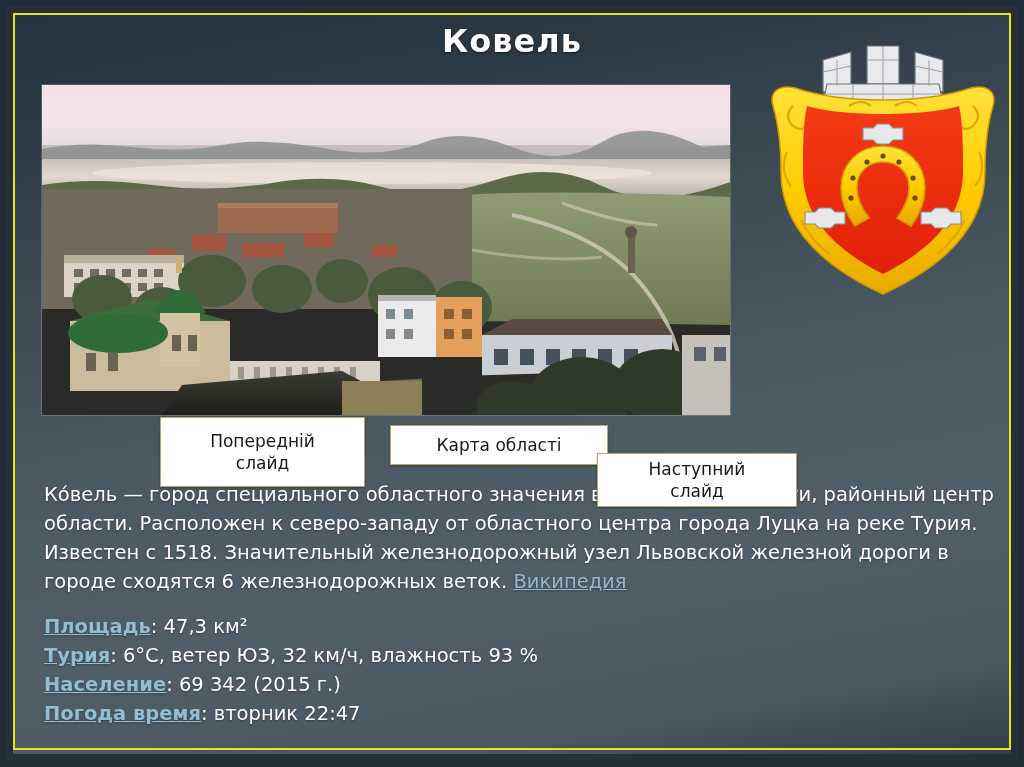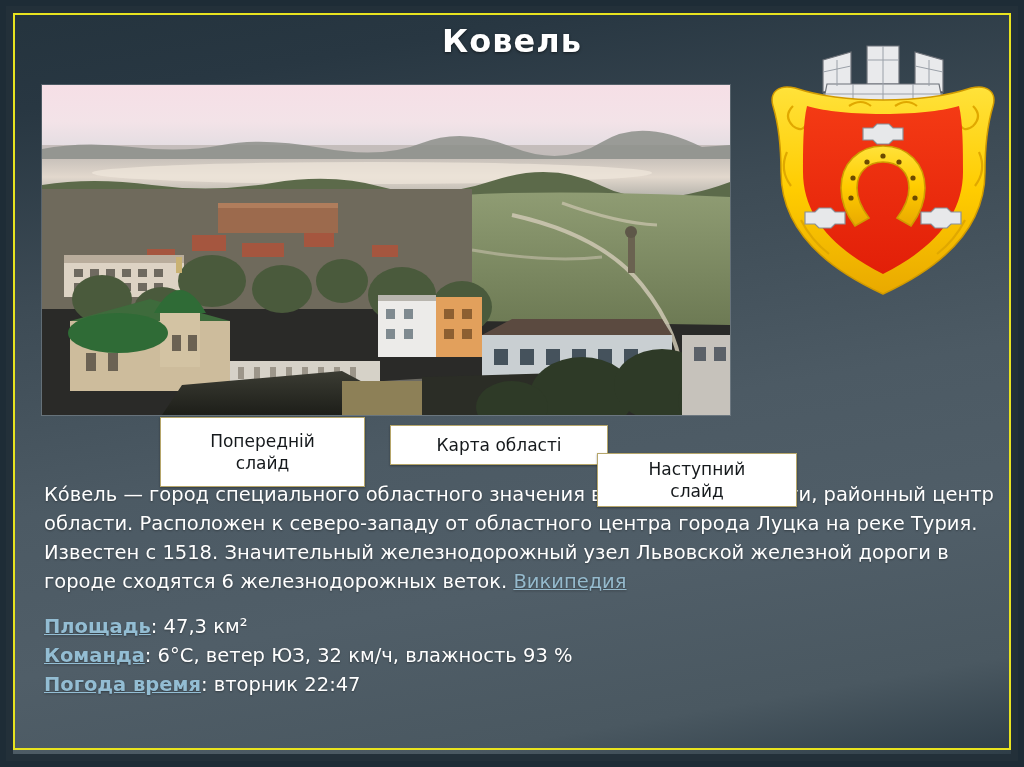--- a/index.html
+++ b/index.html
@@ -437,21 +437,24 @@
   </div>
 
   <div class="body-text">
     <p class="desc"><span>Ко́вель — город специального областного значения в Волынской области, районный центр области. Расположен к северо-западу от областного центра города Луцка на реке Турия. Известен с 1518. Значительный железнодорожный узел Львовской железной дороги в городе сходятся 6 железнодорожных веток. </span><span class="link">Википедия</span></p>
 
     <div class="facts">
       <div class="fact-row">
         <span class="fact-label">Площадь</span><span>: </span><span class="fact-value">47,3 км²</span>
       </div>
       <div class="fact-row">
-        <span class="fact-label">Команда</span><span>: </span><span class="fact-value">6°C, ветер ЮЗ, 32 км/ч, влажность 93 %</span>
+        <span class="fact-label">Турия</span><span>: </span><span class="fact-value">6°C, ветер ЮЗ, 32 км/ч, влажность 93 %</span>
+      </div>
+      <div class="fact-row">
+        <span class="fact-label">Население</span><span>: </span><span class="fact-value">69 342 (2015 г.)</span>
       </div>
       <div class="fact-row">
         <span class="fact-label">Погода время</span><span>: </span><span class="fact-value">вторник 22:47</span>
       </div>
     </div>
   </div>
 
   <div class="frame-inner-dark"></div>
   <div class="frame-line"></div>
   <div class="outer-band"></div>

